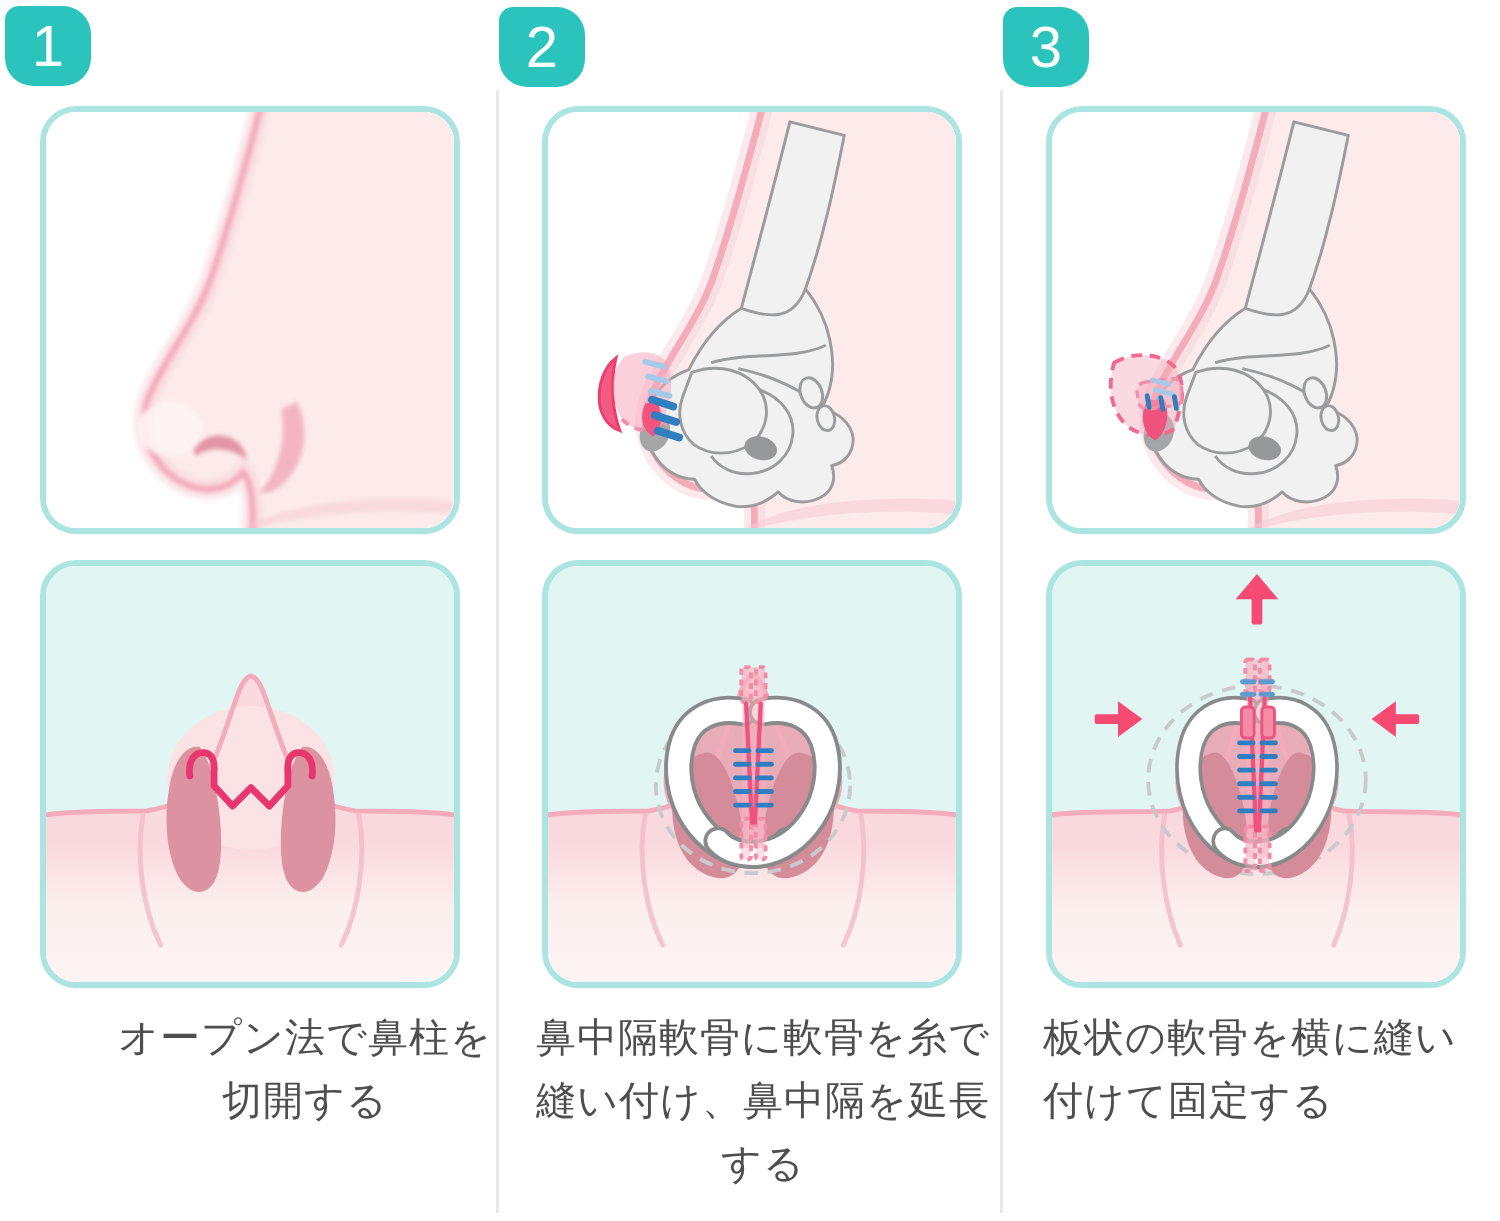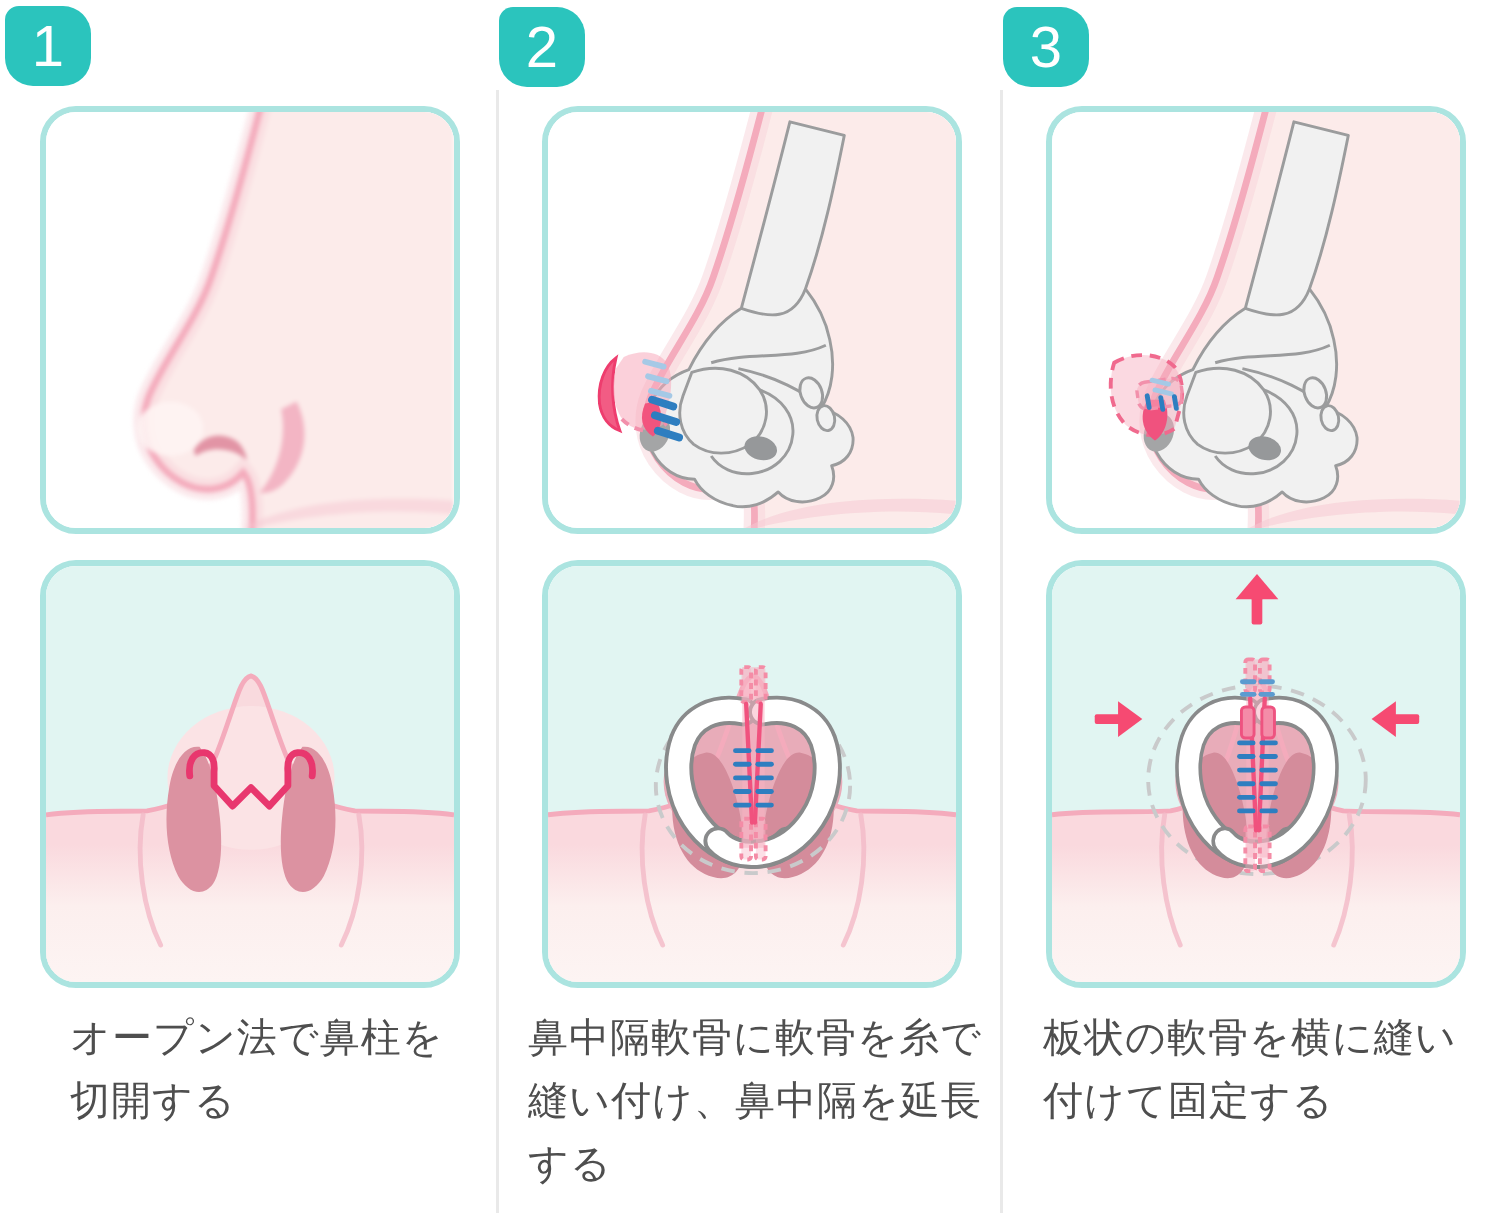--- a/index.html
+++ b/index.html
@@ -19,22 +19,22 @@
   .badge.b1{left:5px;top:6px;}
   .badge.b2{left:499px;top:7px;}
   .badge.b3{left:1003px;top:7px;}
   .panel{position:absolute;width:420px;height:428px;border:6px solid var(--panel-border);
          border-radius:36px;box-sizing:border-box;overflow:hidden;background:#ffffff;}
   .panel.c1{left:40px;}  .panel.c2{left:542px;}  .panel.c3{left:1046px;}
   .panel.rowtop{top:106px;} .panel.rowbot{top:560px;}
   .panel svg{display:block;width:100%;height:100%;}
   .caption{position:absolute;top:1006px;margin:0;font-size:40px;line-height:63px;
            color:var(--caption-text);white-space:pre-line;font-weight:500;letter-spacing:1px;width:470px;}
-  .caption.cap1{left:70px;}
-  .caption.cap2{left:528px;}
+  .caption.cap1{left:70px;text-align:center;}
+  .caption.cap2{left:528px;text-align:center;}
   .caption.cap3{left:1043px;}
   .soft{filter:blur(2px);}
   .soft-light{filter:blur(0.8px);}
 </style>
 </head>
 <body>
 
 <div class="board">
 
   <div class="divider d1"></div>

